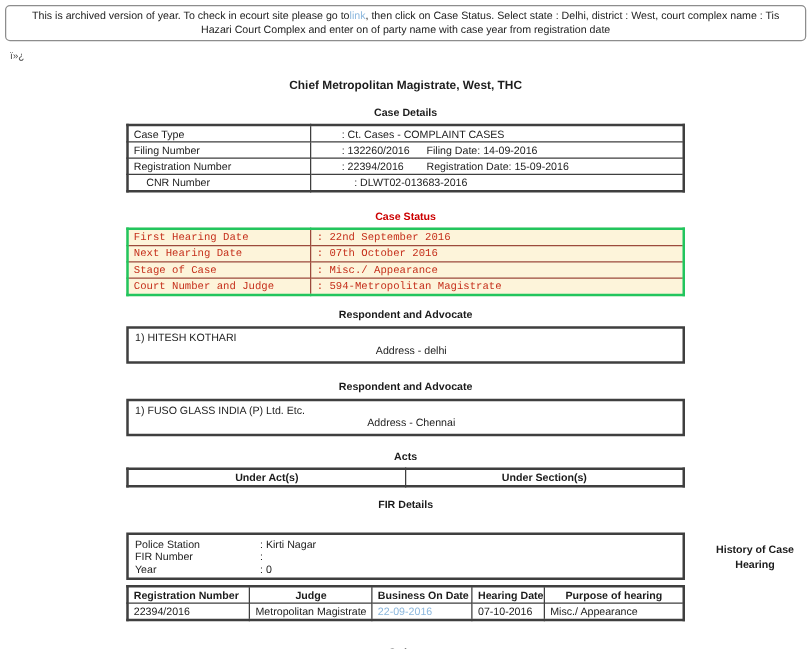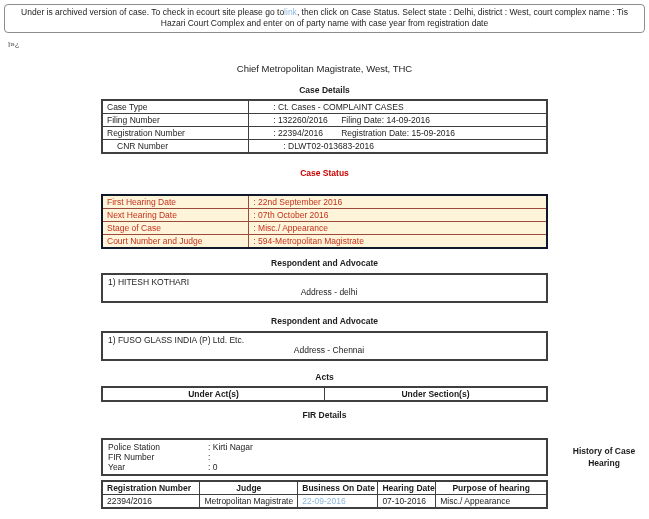--- a/index.html
+++ b/index.html
@@ -7,21 +7,21 @@
     font-family:"Liberation Sans", sans-serif; font-size:8.5px; }
   body { position:relative; height:519px; overflow:hidden; }
 
   
   .banner { margin:4px 4px 0 4px; border:1px solid #8d8d8d; border-radius:4px;
     padding:2px 8px 3px 8px; text-align:center; line-height:1.32; color:#222; }
   .banner a { color:#8cb8de; text-decoration:none; cursor:pointer; }
 
   .bom { margin:7px 0 0 8px; color:#444; font-size:8px; }
 
-  .page-title { text-align:center; font-weight:normal; font-size:9.5px; margin-top:14px; }
+  .page-title { text-align:center; font-weight:bold; font-size:9.5px; margin-top:14px; }
 
   .content { width:447px; margin:0 auto; }
 
   .sec-head { text-align:center; font-weight:bold; font-size:8.5px; }
   .h-case-details { margin-top:11px; }
   .h-case-status  { margin-top:14px; color:#cc0000; }
   .h-pet  { margin-top:9px; }
   .h-res  { margin-top:13px; }
   .h-acts { margin-top:11px; }
   .h-fir  { margin-top:8px; }
@@ -31,21 +31,21 @@
   td, th { font-size:8.5px; padding:1px 4px; overflow:hidden; white-space:nowrap; }
 
   
   .tbl-details { margin-top:4px; border:2px solid #3f3f3f; }
   .tbl-details td { border:1px solid #3f3f3f; height:10px; }
   .tbl-details .lbl { width:33%; }
   .cd-main { display:inline-block; min-width:23.5%;margin-left:20px; }
   .row-bold td { font-weight:normal;padding-left:14px; }
 
   
-  .tbl-status { margin-top:16px; border:2px solid #0f172a; background:#fdf4da; color:#c5301c; }
+  .tbl-status { margin-top:4px; border:2px solid #22c55e; background:#fdf4da; color:#c5301c;font-family:Liberation Mono, monospace; }
   .tbl-status td { border:1px solid #9c4a3c; height:10px; }
   .tbl-status .lbl { width:33%; }
 
   
   .party-box { margin-top:5px; border:2px solid #3f3f3f; min-height:30px; padding:2px 5px; }
   .party-box .addr { padding-left:9px;text-align:center; }
 
   
   .tbl-acts { margin-top:4px; border:2px solid #3f3f3f; }
   .tbl-acts td { border:1px solid #3f3f3f; height:11px; }
@@ -63,21 +63,21 @@
   .tbl-hist { margin-top:4px; border:2px solid #3f3f3f; }
   .tbl-hist td { border:1px solid #3f3f3f; height:11px; }
   .tbl-hist .hd { font-weight:bold; text-align:center; }
   .tbl-hist .hd.first { text-align:left; }
   .link-blue { color:#8cb8de; cursor:pointer; text-decoration:none; }
 </style>
 </head>
 <body>
 
 <div class="banner">
-  <span>Under is archived version of case. To check in ecourt site please go to</span><a>link</a><span>, then click on Case Status. Select state : Delhi, district : West, court complex name : Tis Hazari Court Complex and enter on of party name with case year from registration date</span>
+  <span>This is archived version of year. To check in ecourt site please go to</span><a>link</a><span>, then click on Case Status. Select state : Delhi, district : West, court complex name : Tis Hazari Court Complex and enter on of party name with case year from registration date</span>
 </div>
 
 <div class="bom">ï»¿</div>
 
 <div class="page-title">Chief Metropolitan Magistrate, West, THC</div>
 
 <div class="content">
 
   <div class="sec-head h-case-details">Case Details</div>
   <table class="tbl-details">

